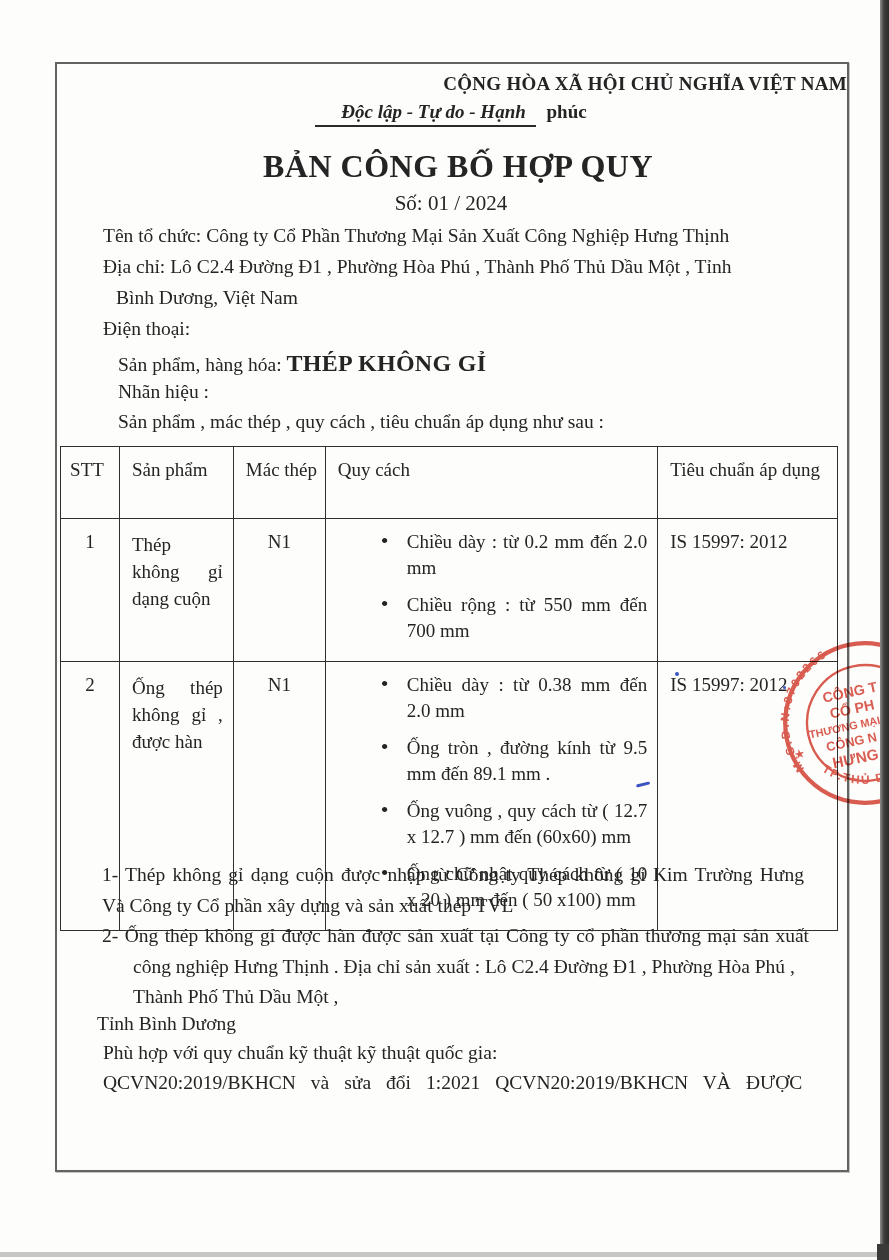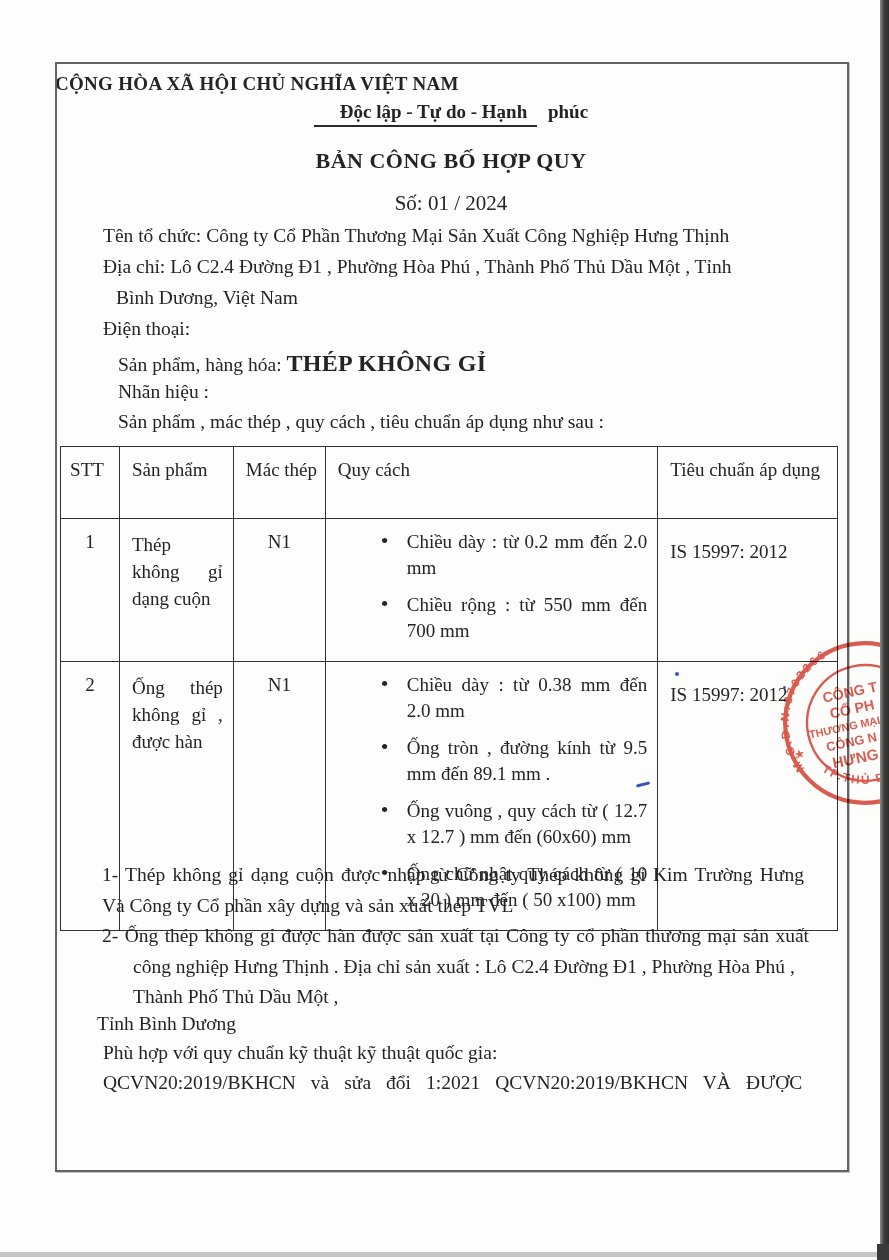--- a/index.html
+++ b/index.html
@@ -14,25 +14,25 @@
   .abs{position:absolute;white-space:nowrap;}
   
   .edge-right{position:absolute;left:880px;top:0;width:9px;height:1253px;
     background:linear-gradient(to right,#8d8d8b 0%,#3d3d3c 45%,#2c2c2b 100%);z-index:20;}
   .edge-bottom{position:absolute;left:0;top:1252px;width:889px;height:5px;background:#c6c6c3;z-index:20;}
   .edge-corner{position:absolute;left:877px;top:1244px;width:12px;height:16px;background:#3a3a39;z-index:21;}
   
   .frame{position:absolute;left:55px;top:62px;width:790px;height:1106px;
     border:2px solid #636361;box-shadow:1px 1px 0 rgba(90,90,90,.35);z-index:1;}
   
-  .nat-line1{left:55px;top:73px;width:792px;text-align:left;font-weight:bold;font-size:19px;letter-spacing:.3px;}
+  .nat-line1{left:55px;top:73px;width:792px;text-align:right;font-weight:bold;font-size:19px;letter-spacing:.3px;}
   .motto-row{left:55px;top:101px;width:792px;text-align:center;font-weight:bold;font-size:19px;}
-  .motto-main{display:inline-block;border-bottom:2.5px solid #2a2a2a;padding:0 10px 2px 26px;}
+  .motto-main{display:inline-block;border-bottom:2.5px solid #2a2a2a;padding:0 10px 2px 26px;font-style:italic;}
   .motto-tail{margin-left:6px;margin-top:42px;}
-  .doc-title{left:55px;top:148px;width:792px;text-align:center;font-weight:bold;font-size:22px;letter-spacing:.5px;}
+  .doc-title{left:62px;top:148px;width:792px;text-align:center;font-weight:bold;font-size:32px;letter-spacing:.5px;}
   .doc-num{left:55px;top:191px;width:792px;text-align:center;font-size:21px;}
   
   .pline{font-size:19.5px;}
   .org1{left:103px;top:225px;}
   .org2{left:103px;top:256px;}
   .org3{left:116px;top:287px;}
   .phone{left:103px;top:318px;}
   .product{left:118px;top:350px;}
   .product b{font-size:24px;letter-spacing:.3px;}
   .brand{left:118px;top:381px;}
@@ -46,21 +46,21 @@
   table.spec col.c1{width:59px;} table.spec col.c2{width:114px;}
   table.spec col.c3{width:92px;} table.spec col.c4{width:333px;} table.spec col.c5{width:180px;}
   tr.row1{height:82px;} tr.row2{height:239px;}
   td.c-stt{text-align:center;padding-top:12px;}
   td.c-prod{padding:12px 10px 6px 12px;text-align:justify;line-height:27px;}
   td.c-grade{text-align:center;padding-top:12px;}
   td.c-specs{padding:10px 10px 6px 15px;margin-left:24px;}
   td.c-specs ul{margin:0;padding:0 0 0 30px;list-style:none;}
   td.c-specs li{position:relative;padding-left:36px;margin:0 0 11px 0;text-align:justify;line-height:26px;}
   td.c-specs li::before{content:"•";position:absolute;left:10px;top:-1px;font-size:22px;}
-  td.c-std{padding:22px 6px 6px 12px;}
+  td.c-std{padding:12px 6px 6px 12px;}
   
   .n1l1{left:102px;top:864px;word-spacing:.12em;}
   .n1l2{left:102px;top:895px;}
   .n2l1{left:102px;top:925px;word-spacing:.08em;}
   .n2l2{left:133px;top:956px;}
   .n2l3{left:133px;top:986px;}
   .province{left:97px;top:1013px;}
   .conf-label{left:103px;top:1042px;}
   .conf1{left:103px;top:1072px;word-spacing:.52em;}
   .conf2{left:63px;top:1101px;word-spacing:.1em;}

